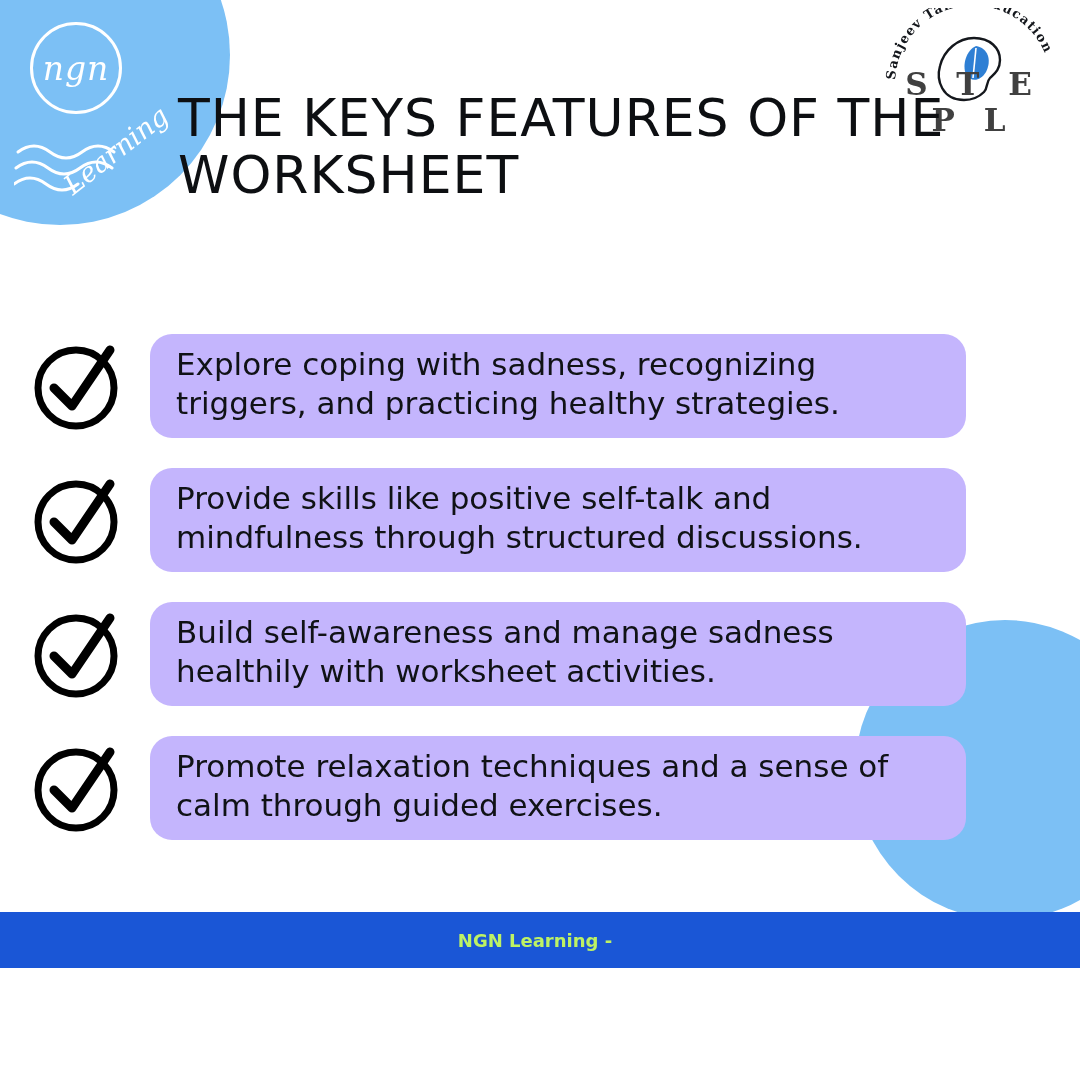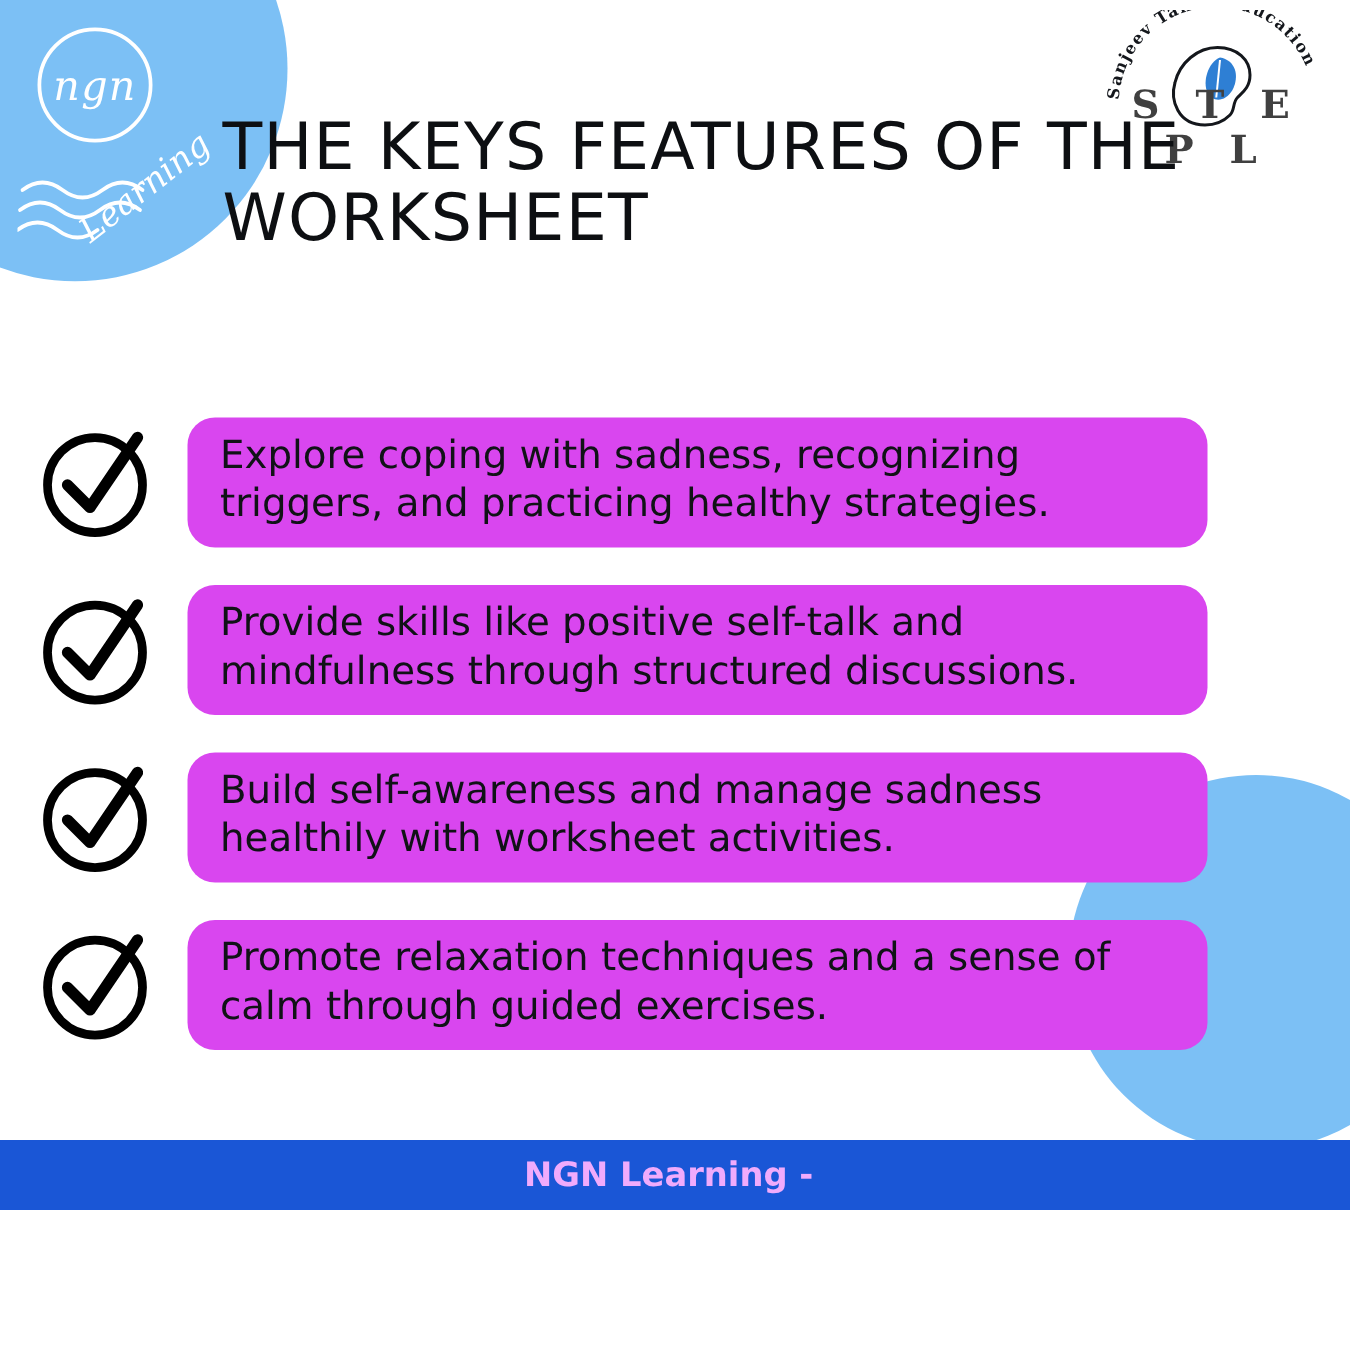--- a/index.html
+++ b/index.html
@@ -156,21 +156,21 @@
   .check-icon {
     flex: 0 0 auto;
     width: 104px;
     height: 104px;
     display: flex;
     align-items: center;
     justify-content: center;
   }
   .feature-pill {
     flex: 1 1 auto;
-    background: #d946ef;
+    background: #c4b5fd;
     border-radius: 22px;
     min-height: 104px;
     display: flex;
     align-items: center;
     padding: 10px 26px 14px 26px;
     box-sizing: border-box;
     margin-left: 22px;
     margin-right: 18px;
   }
   .feature-text {
@@ -186,24 +186,24 @@
     left: 0;
     bottom: 0;
     width: 1080px;
     height: 56px;
     background: #1a56d6;
     display: flex;
     align-items: center;
     justify-content: center;
   }
   .footer-brand {
-    color: #f0abfc;
+    color: #bef264;
     font-family: "DejaVu Sans", sans-serif;
     font-weight: bold;
-    font-size: 27px;
+    font-size: 18px;
     margin-right: 10px;
   }
   .footer-tagline {
     color: #ffffff;
     font-family: "DejaVu Sans", sans-serif;
     font-size: 21px;
   }
 </style>
 </head>
 <body>

